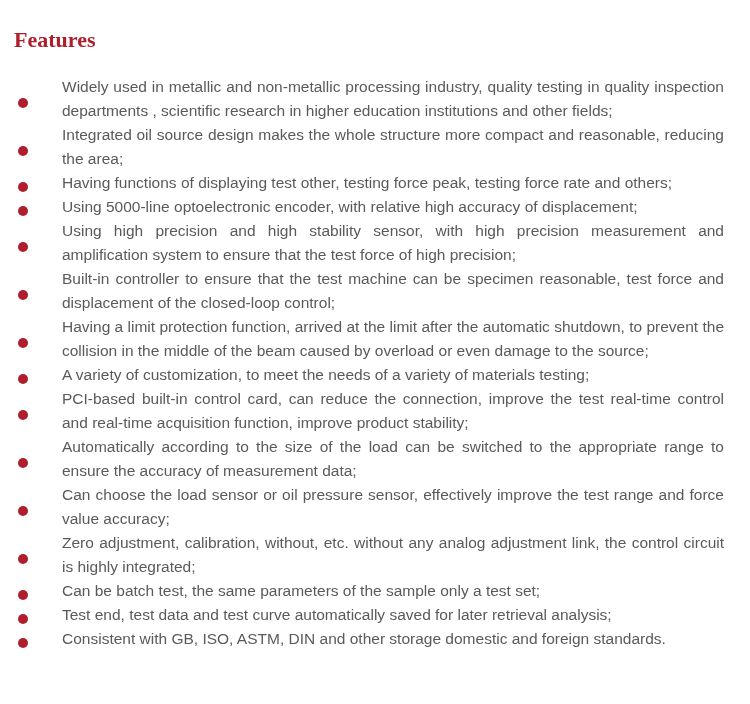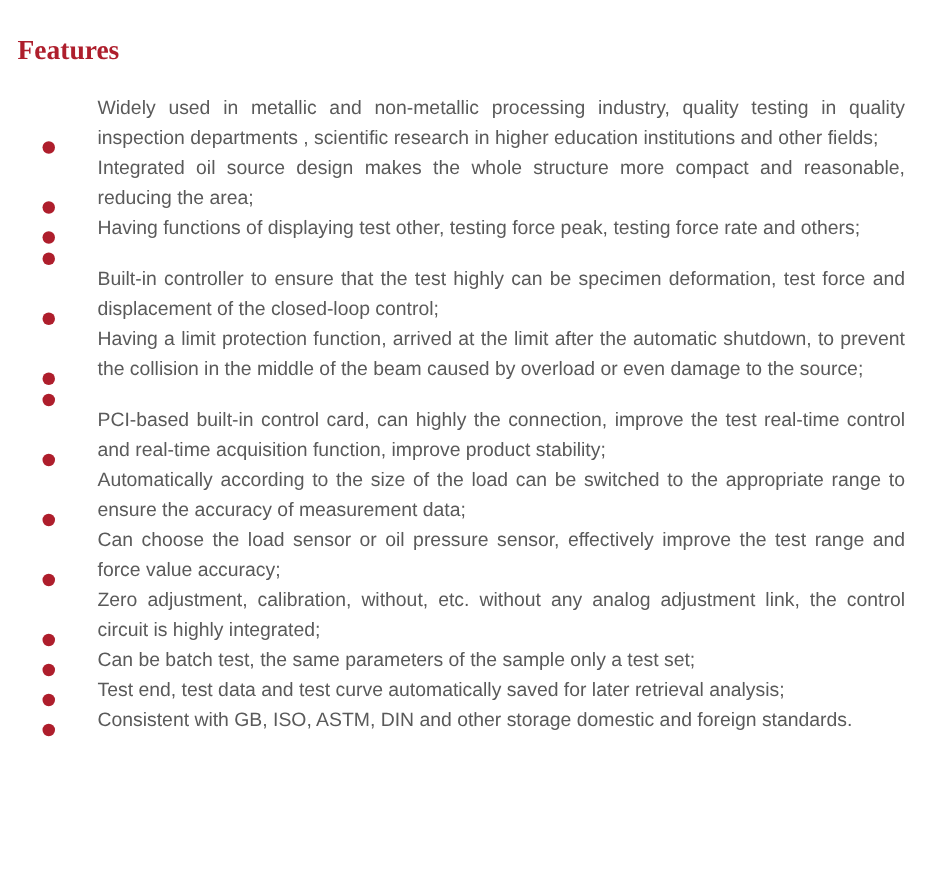--- a/index.html
+++ b/index.html
@@ -30,22 +30,21 @@
     color: var(--accent);
     margin: 29px 0 0 14px;
   }
   .features {
     list-style: none;
     margin: 24px 0 0 0;
     padding: 0;
   }
   .feature-item {
     display: flex;
-    align-items: flex-end;
-    padding-left: 16px;
+    align-items: center;
   }
   .bullet {
     flex: 0 0 auto;
     width: 10px;
     height: 10px;
     border-radius: 50%;
     background: var(--accent);
     margin: 7px 0 0 18px;
   }
   .feature-text {
@@ -74,40 +73,46 @@
     <span class="feature-text">Integrated oil source design makes the whole structure more compact and reasonable, reducing the area;</span>
   </li>
 
   <li class="feature-item">
     <span class="bullet"></span>
     <span class="feature-text">Having functions of displaying test other, testing force peak, testing force rate and others;</span>
   </li>
 
   <li class="feature-item">
     <span class="bullet"></span>
+    <span class="feature-text">Using 5000-line optoelectronic encoder, with relative high accuracy of displacement;</span>
   </li>
-
 
   <li class="feature-item">
     <span class="bullet"></span>
-    <span class="feature-text">Built-in controller to ensure that the test highly can be specimen deformation, test force and displacement of the closed-loop control;</span>
+    <span class="feature-text">Using high precision and high stability sensor, with high precision measurement and amplification system to ensure that the test force of high precision;</span>
+  </li>
+
+  <li class="feature-item">
+    <span class="bullet"></span>
+    <span class="feature-text">Built-in controller to ensure that the test machine can be specimen reasonable, test force and displacement of the closed-loop control;</span>
   </li>
 
   <li class="feature-item">
     <span class="bullet"></span>
     <span class="feature-text">Having a limit protection function, arrived at the limit after the automatic shutdown, to prevent the collision in the middle of the beam caused by overload or even damage to the source;</span>
   </li>
 
   <li class="feature-item">
     <span class="bullet"></span>
+    <span class="feature-text">A variety of customization, to meet the needs of a variety of materials testing;</span>
   </li>
 
   <li class="feature-item">
     <span class="bullet"></span>
-    <span class="feature-text">PCI-based built-in control card, can highly the connection, improve the test real-time control and real-time acquisition function, improve product stability;</span>
+    <span class="feature-text">PCI-based built-in control card, can reduce the connection, improve the test real-time control and real-time acquisition function, improve product stability;</span>
   </li>
 
   <li class="feature-item">
     <span class="bullet"></span>
     <span class="feature-text">Automatically according to the size of the load can be switched to the appropriate range to ensure the accuracy of measurement data;</span>
   </li>
 
   <li class="feature-item">
     <span class="bullet"></span>
     <span class="feature-text">Can choose the load sensor or oil pressure sensor, effectively improve the test range and force value accuracy;</span>

